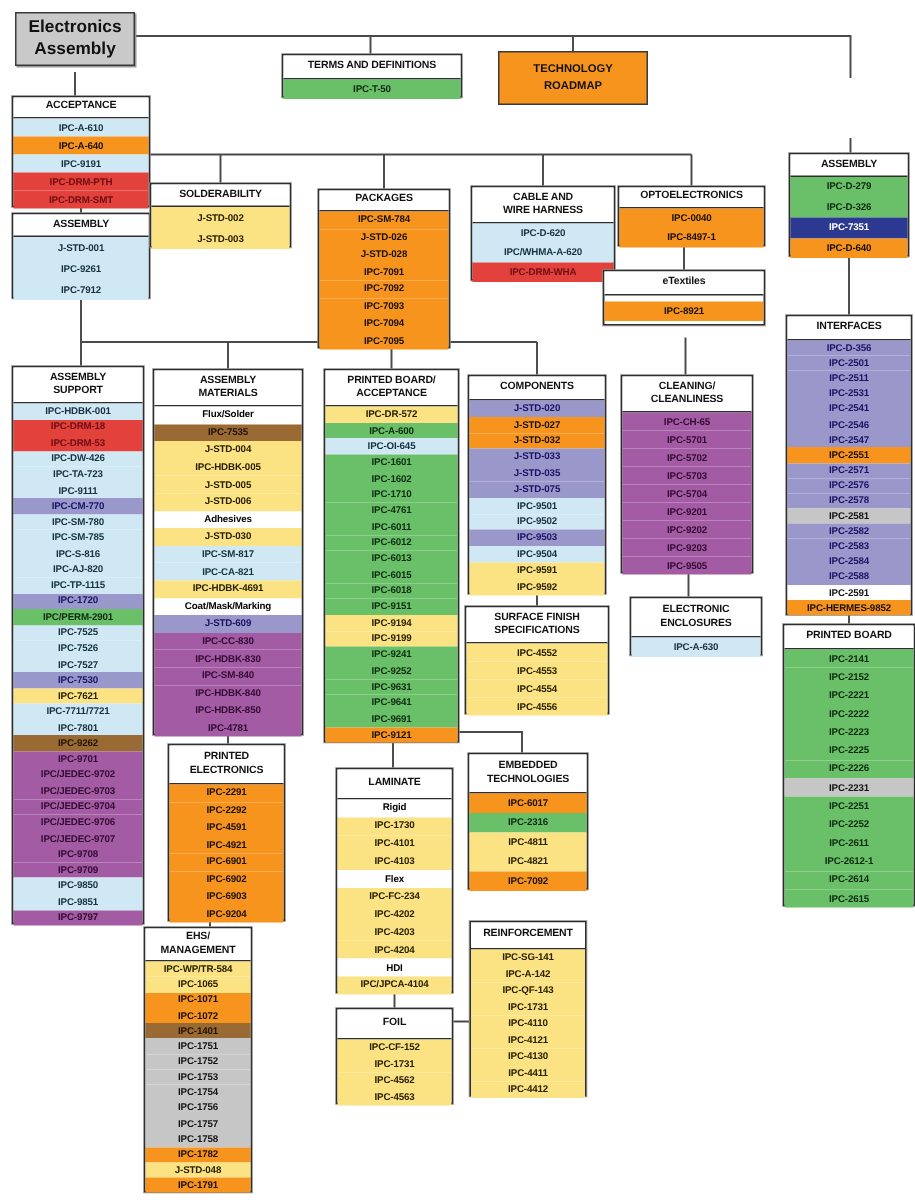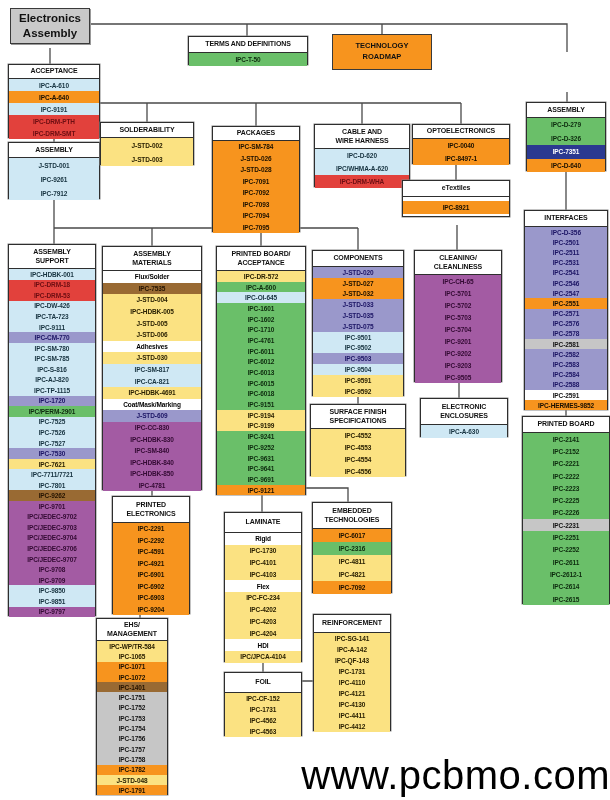--- a/index.html
+++ b/index.html
@@ -29,21 +29,20 @@
     <path d="M90 24 H567 V52 M247 24 V36 M382 24 V34 M50 48 V64 M54 138 V142
              M100 103 H461 M147 103 V122 M256 103 V126 M362 103 V124 M461 103 V124
              M54 199 V244 M54 228 H358 M152 228 V246 M261 228 V246 M358 228 V250
              M456 164 V180 M457 225 V250
              M567 92 V102 M566 171 V210 M566 410 V416
              M358 396 V404 M459 382 V398
              M262 495 V512 M306 488 H348 V502
              M263 662 V672 M302 681 H313
              M152 490 V496 M140 614 V618" stroke="#4a4a4a" stroke-width="1.3" fill="none"></path>
   </svg>
-  <div id="watermark">www.pcbmo.com</div>
 <div class="titlebox gray" style="left: 10px; top: 8px; width: 80px; height: 36px;">Electronics
 Assembly</div>
     <div class="titlebox orange" style="left: 332px; top: 34px; width: 100px; height: 36px;">TECHNOLOGY
 ROADMAP</div>
     <div class="group" style="left: 188px; top: 36px; width: 120px; height: 29px;">
       <div class="hdr" style="height: 16px;">TERMS AND DEFINITIONS</div>
       <div>
         <div class="row" style="height: 13px; background: rgb(106, 191, 105); color: rgb(13, 43, 14);">IPC-T-50</div>
       </div>
     </div>

